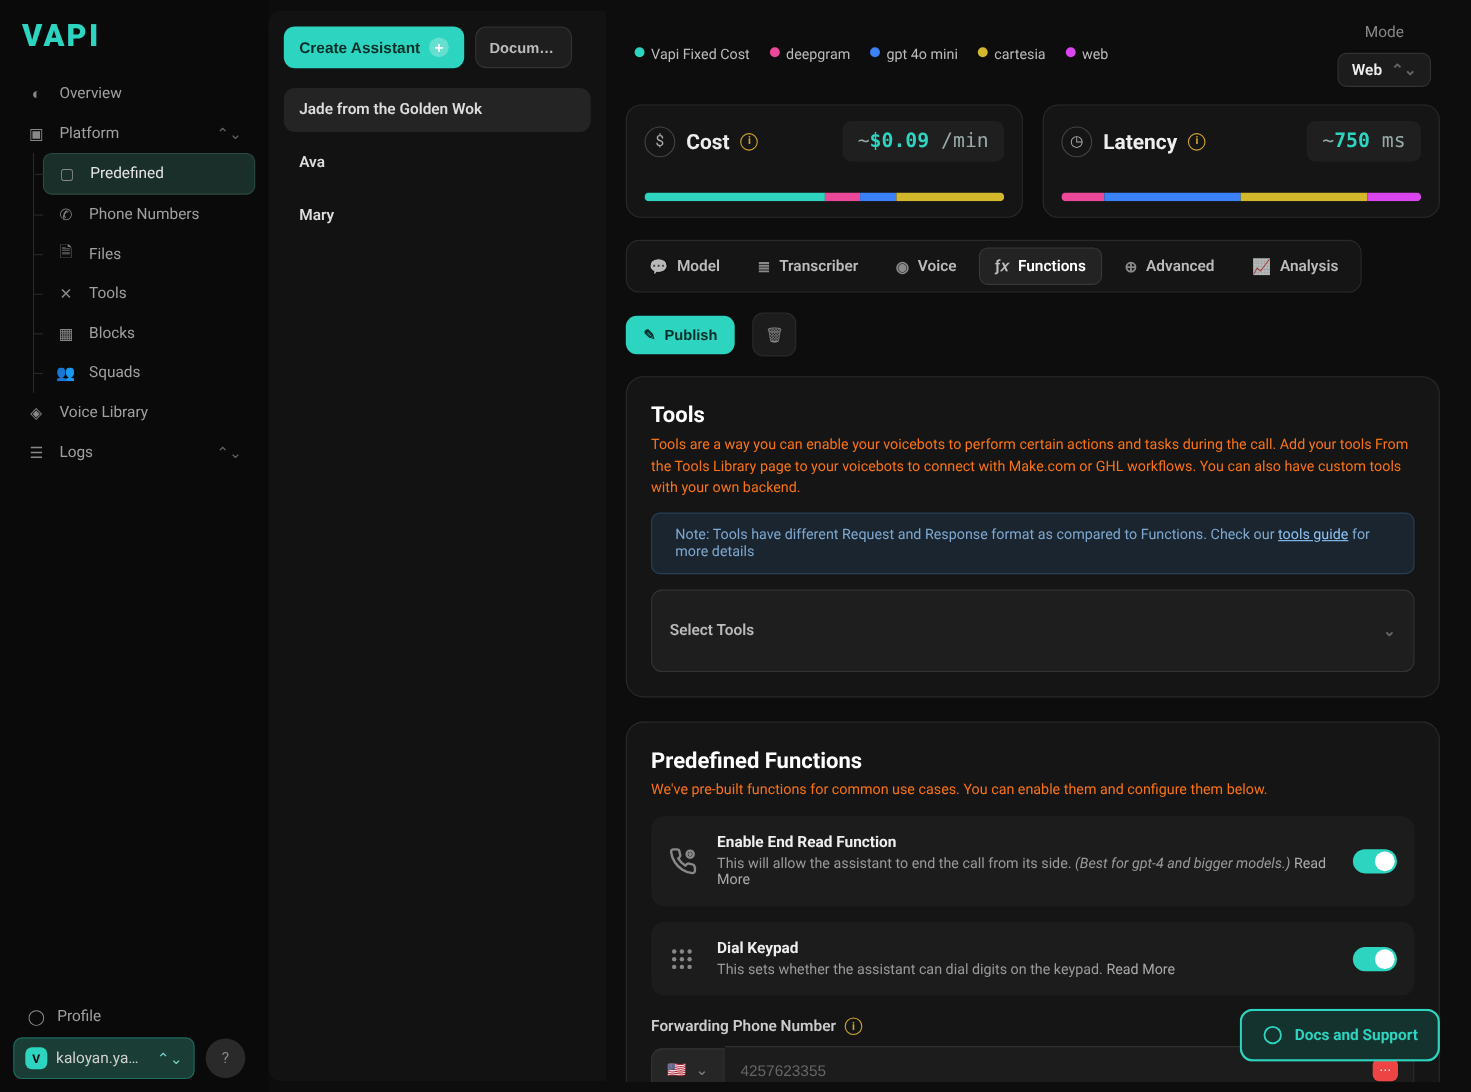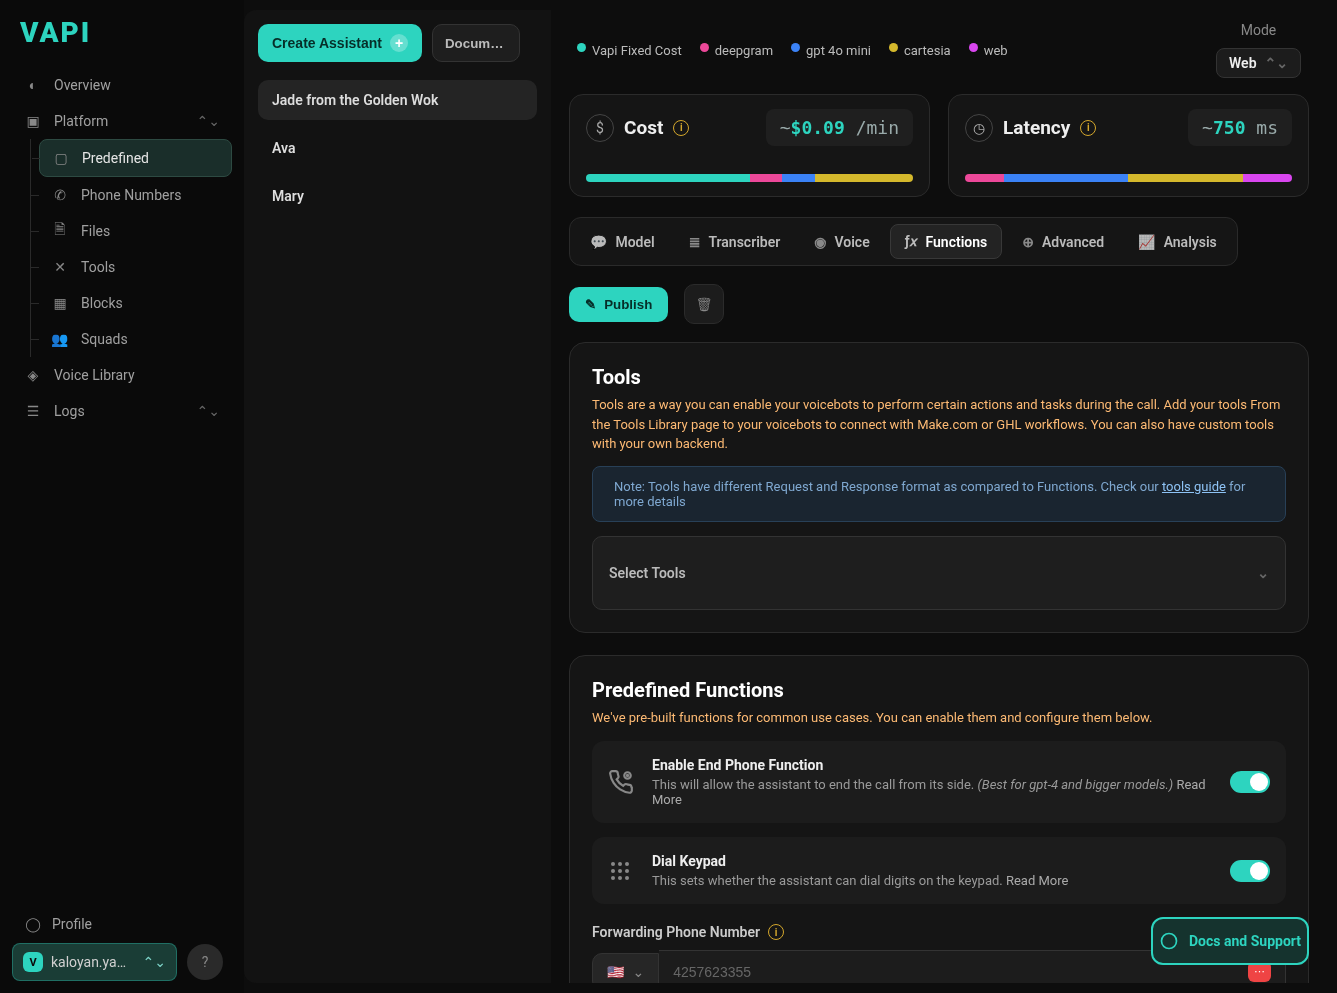--- a/index.html
+++ b/index.html
@@ -136,21 +136,21 @@
 
 .tabs-row { display:flex; align-items:center; gap:16px; margin-bottom:18px;}
 .tabs { display:flex; gap:6px; background:#151515; border:1px solid #2a2a2a; border-radius:12px; padding:6px;}
 .tab { display:flex; align-items:center; gap:8px; padding:8px 14px; border-radius:8px; color:#bbb; cursor:pointer; font-weight:600;}
 .tab.active { background:#232323; border:1px solid #383838; color:#fff;}
 .publish-btn { background:#2dd4bf; color:#062e28; font-weight:700; border:none; border-radius:10px; padding:10px 16px; display:flex; align-items:center; gap:8px; cursor:pointer;}
 .trash-btn { width:40px;height:40px;border-radius:10px;background:#1c1c1c;border:1px solid #2b2b2b;display:flex;align-items:center;justify-content:center;color:#888; cursor:pointer;}
 
 .card { border:1px solid #2b2b2b; background:#151515; border-radius:16px; padding:22px; margin-bottom:22px;}
 .card h2 { font-size:20px; font-weight:700; color:#fff; margin-bottom:6px;}
-.card p.desc { color:#fdba74; font-size:13px; line-height:1.5;}
+.card p.desc { color:#f97316; font-size:13px; line-height:1.5;}
 .note-box { background:#1a2530; border:1px solid #284057; border-radius:8px; padding:12px 21px; color:#7fa8d0; font-size:13px; margin:12px 0 14px;}
 .note-box a { color:#8ec3f5; text-decoration:underline;}
 .select-tools { background:#1e1e1e; border:1px solid #333; border-radius:10px; padding:28px 16px; display:flex; align-items:center; color:#bbb; font-weight:600; cursor:pointer;}
 .select-tools .chev { margin-left:auto; color:#666;}
 
 .fn-item { background:#1c1c1c; border-radius:12px; padding:16px; display:flex; align-items:center; gap:16px; margin-top:14px;}
 .fn-icon { width:28px; color:#888;}
 .fn-body { flex:1;}
 .fn-title { font-weight:700; color:#eee; margin-bottom:4px;}
 .fn-desc { color:#9a9a9a; font-size:13px;}
@@ -163,21 +163,21 @@
 .phone-row { display:flex; gap:0; align-items:center;}
 .flag-dd { background:#262626; border:1px solid #333; border-radius:10px 0 0 10px; padding:10px 14px; display:flex; align-items:center; gap:8px; cursor:pointer;}
 .phone-input { flex:1; background:#1c1c1c; border:1px solid #333; border-left:none; border-radius:0 10px 10px 0; padding:10px 14px; color:#ddd; display:flex; align-items:center;}
 .phone-input input { width:100%; background:transparent; border:none; outline:none; color:#ddd; font-size:14px;}
 .phone-input input::placeholder { color:#666;}
 .phone-key { background:#ef4444; border-radius:6px; padding:4px 6px; color:#fff; font-size:11px;}
 
 .docs-fab {
   position:fixed; right:28px; bottom:28px;
   background:#15332e; border:2px solid #2dd4bf; color:#2dd4bf;
-  border-radius:12px; padding:12px 6px; display:flex; gap:10px; align-items:center;
+  border-radius:12px; padding:12px 18px; display:flex; gap:10px; align-items:center;
   font-weight:700; cursor:pointer;
 }
 
 .info-i { width:16px;height:16px;border-radius:50%;border:1.5px solid #d4a72c;color:#d4a72c;display:inline-flex;align-items:center;justify-content:center;font-size:10px;font-weight:700;}
 svg { display:block;}
 </style>
 </head>
 <body>
 
 <div class="app">
@@ -388,21 +388,21 @@
 
       <div class="fn-item">
         <div class="fn-icon">
           <svg width="26" height="26" viewBox="0 0 24 24" fill="none" stroke="#888" stroke-width="2">
               <path d="M22 16.9v3a2 2 0 0 1-2.2 2 19.8 19.8 0 0 1-8.6-3.1 19.5 19.5 0 0 1-6-6A19.8 19.8 0 0 1 2 4.2 2 2 0 0 1 4 2h3a2 2 0 0 1 2 1.7c.1.9.3 1.8.6 2.6a2 2 0 0 1-.4 2.1L8 9.6a16 16 0 0 0 6 6l1.2-1.2a2 2 0 0 1 2.1-.4c.8.3 1.7.5 2.6.6a2 2 0 0 1 1.7 2z"></path>
               <circle cx="18" cy="6" r="3"></circle>
               <path d="M18 4.5v3M16.5 6h3"></path>
             </svg>
         </div>
         <div class="fn-body">
-          <div class="fn-title">Enable End Phone Function</div>
+          <div class="fn-title">Enable End Read Function</div>
           <div class="fn-desc">
             <span>This will allow the assistant to end the call from its side. </span><span class="em">(Best for gpt-4 and bigger models.)</span><span class="rm"> Read More</span>
           </div>
         </div>
         <div class="toggle">
             <div class="knob"></div>
           </div>
       </div>
 
       <div class="fn-item">

